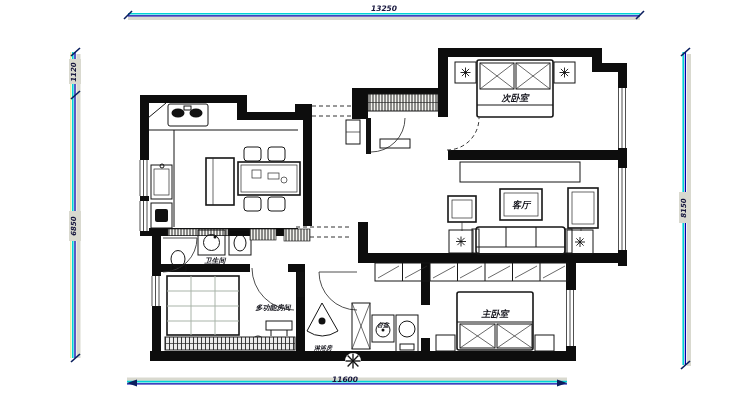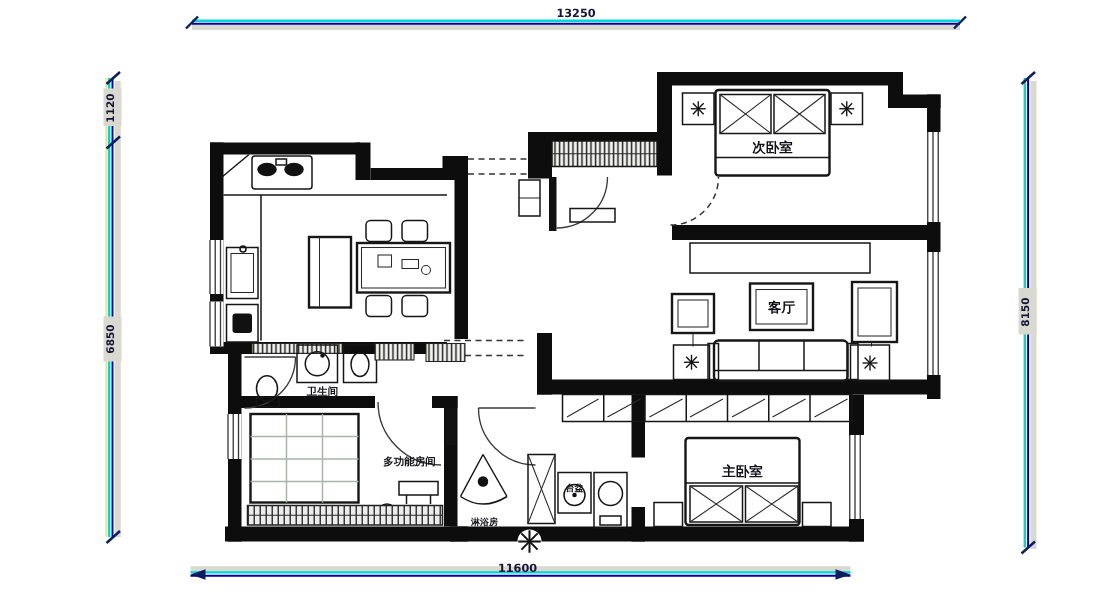--- a/index.html
+++ b/index.html
@@ -1,17 +1,17 @@
 <!DOCTYPE html>
 <html><head>
 <meta charset="utf-8">
 <style>
   html,body{margin:0;padding:0;background:#fff;}
   .stage{position:relative;width:740px;height:400px;background:#ffffff;overflow:hidden;
-         font-family:"DejaVu Sans",sans-serif;}
+         font-family:"DejaVu Sans",sans-serif;font-style:italic;}
   svg{display:block;}
   .wall{fill:#0d0d0d;stroke:none;}
   .thin{fill:none;stroke:#161616;stroke-width:1;}
   .thin2{fill:none;stroke:#161616;stroke-width:1.6;}
   .hair{fill:none;stroke:#2a2a2a;stroke-width:0.7;}
   .dark{fill:#111;stroke:none;}
   .dash{fill:none;stroke:#333;stroke-width:1;stroke-dasharray:4 3;}
   .arc{fill:none;stroke:#3a3a3a;stroke-width:0.9;}
   .winline{stroke:#3c3c3c;stroke-width:0.9;}
   .grid{stroke:#a9b4a9;stroke-width:1;}

